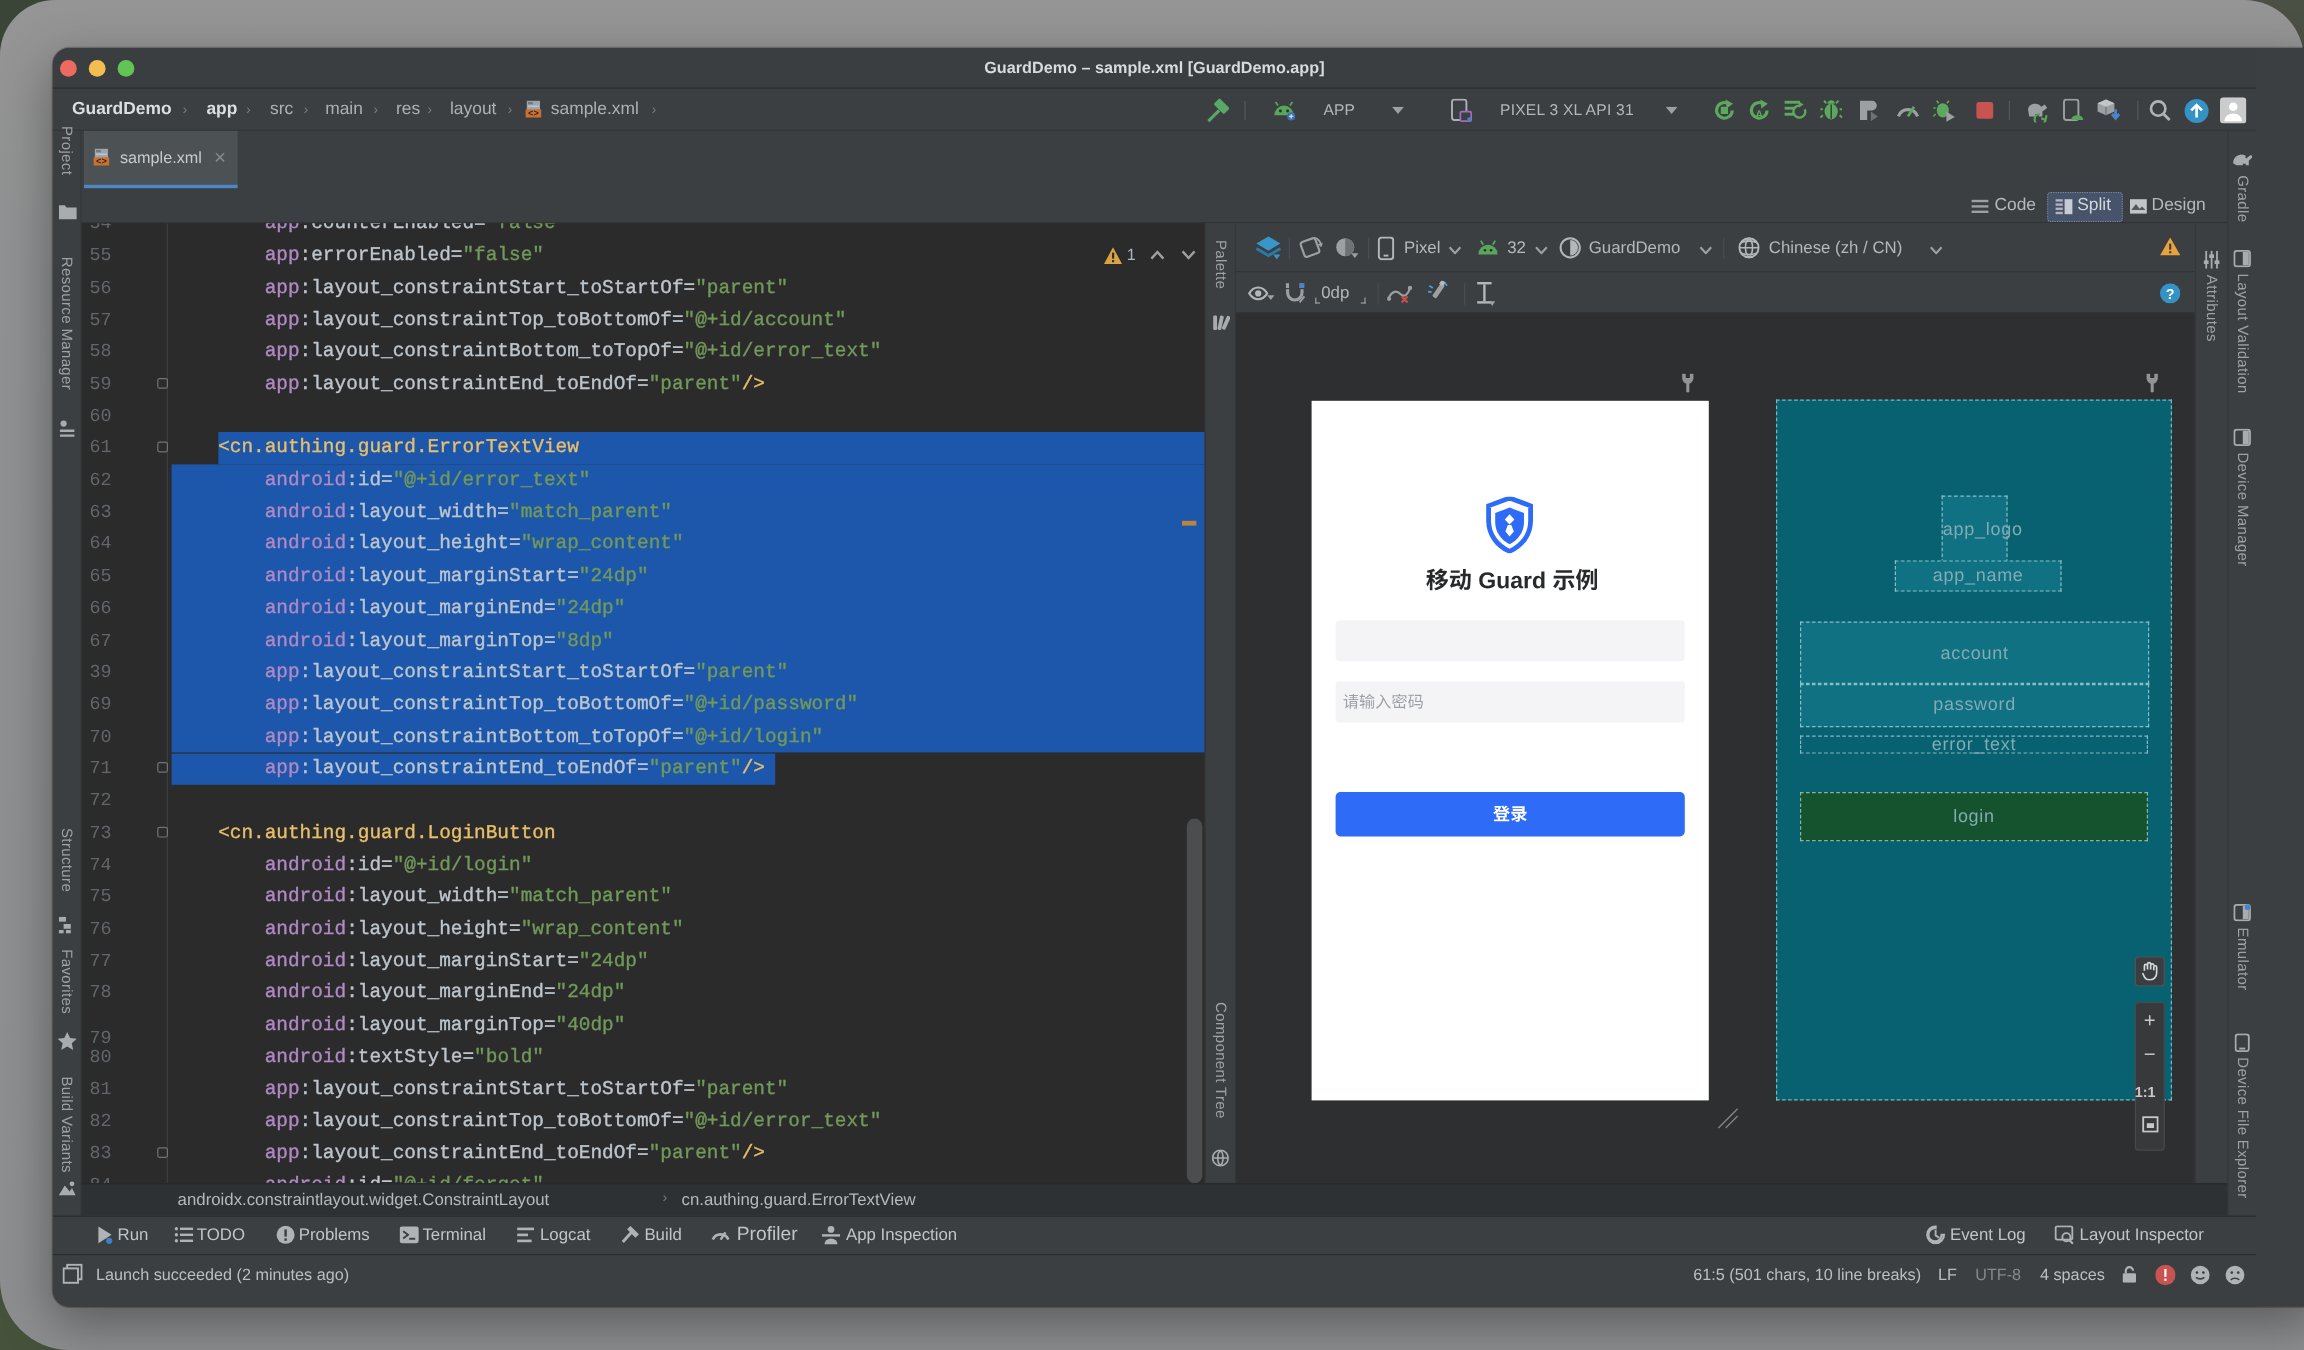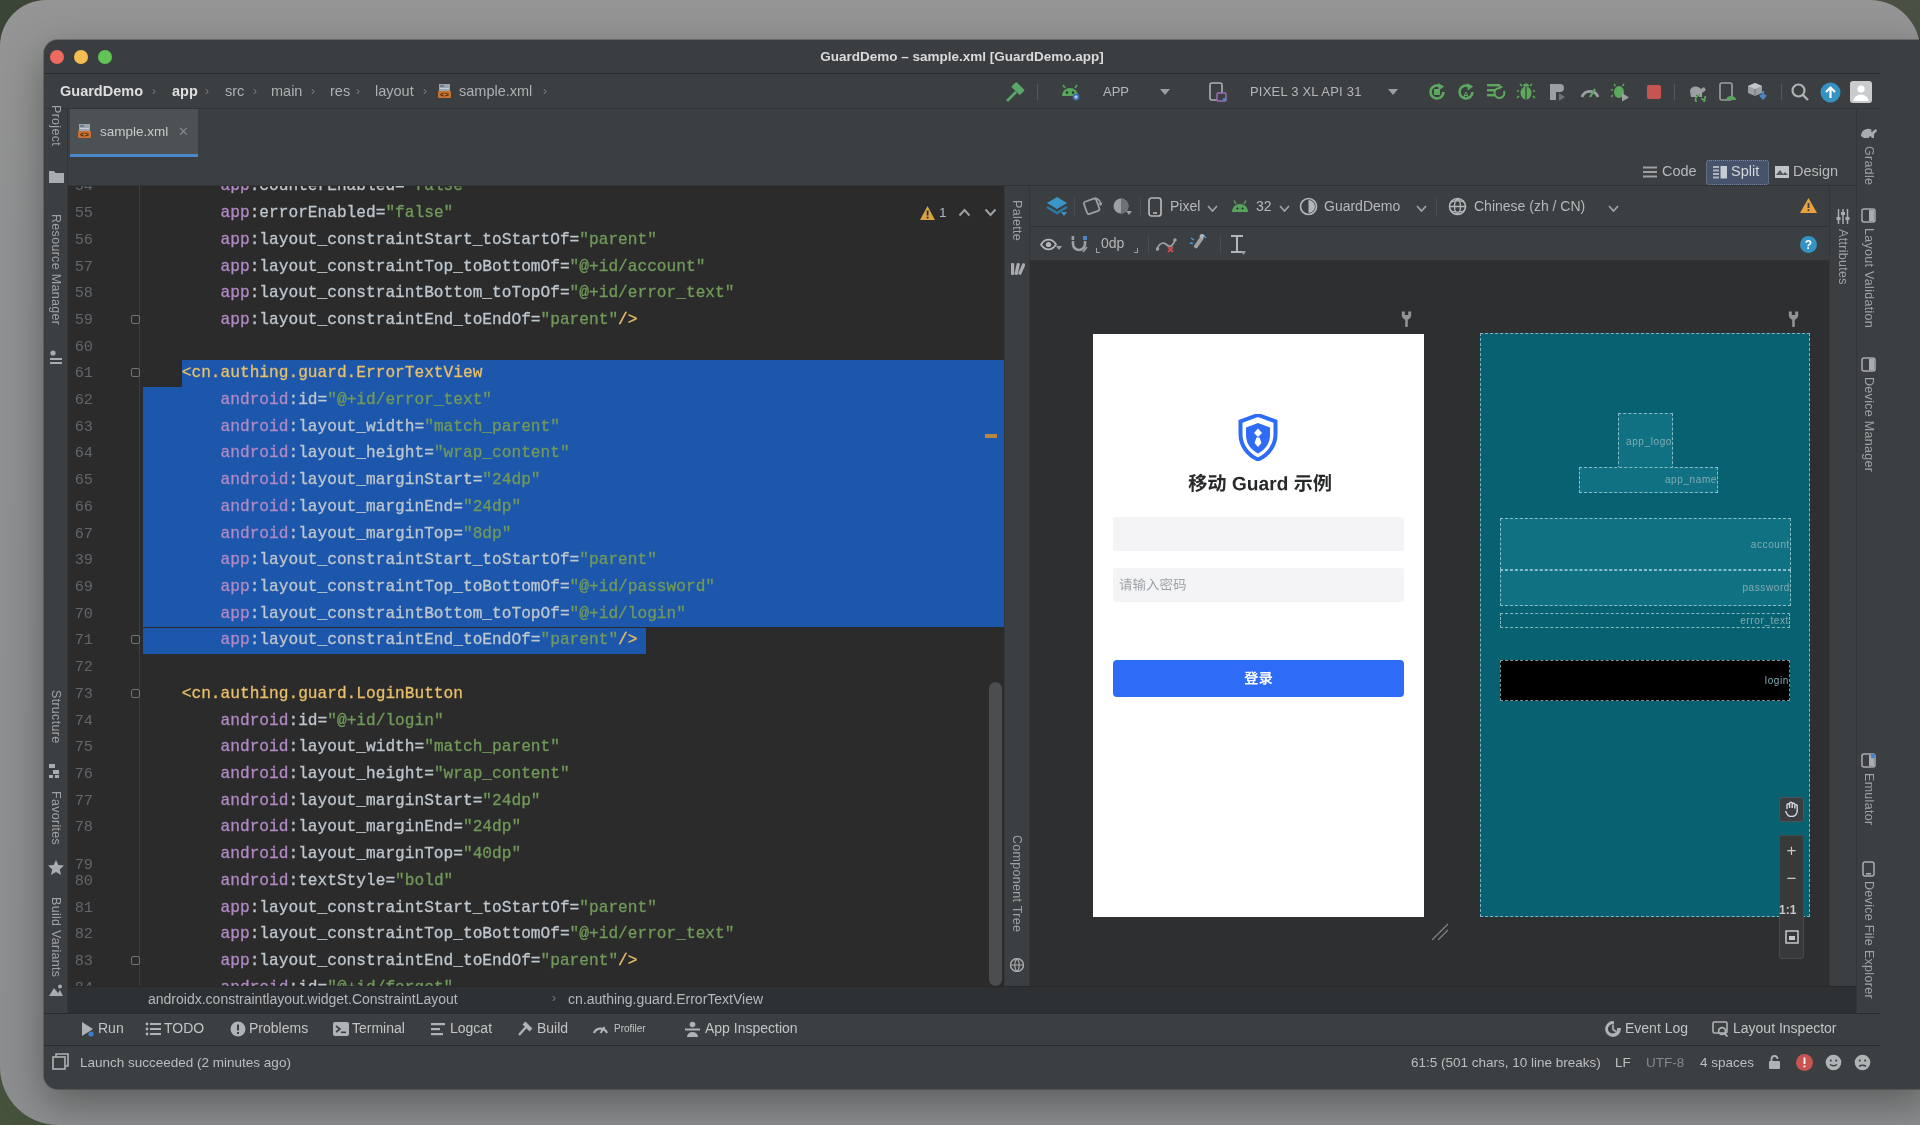--- a/index.html
+++ b/index.html
@@ -15,21 +15,21 @@
  font-family:"Liberation Sans",sans-serif;}
 .vl{position:absolute;writing-mode:vertical-rl;font-size:12.5px;color:#9fa2a4;letter-spacing:.3px;white-space:nowrap}
 .ic{position:absolute}
 .sep{position:absolute;width:1px;background:#55585a}
 .crumb{position:absolute;top:34px;height:35px;line-height:35px;font-size:14.5px;color:#aeb1b3}
 .chev{color:#787b7d;font-size:12px}
 .ln{position:absolute;left:75px;font:16.17px/26.71px "Liberation Mono",monospace;white-space:pre;height:26.71px;-webkit-text-stroke:.3px currentColor}
 .nu{position:absolute;left:0;width:25px;text-align:right;font:15.3px/26.71px "Liberation Mono",monospace;color:#62666a}
 .pp{color:#b189c4}.nn{color:#bdc6cd}.vv{color:#71995a}.tt{color:#e8bf6a}
 .bp{position:absolute;border:1px dashed rgba(210,238,242,.62);color:#83abb5;
- font-size:10px;letter-spacing:.6px;text-align:right}
+ font-size:15px;letter-spacing:.6px;text-align:center}
 .dtxt{font-size:13.5px;color:#b6b9bb}
 .fold{position:absolute;width:9px;height:9px;border:1.4px solid #707476;border-radius:2px;left:63px}
 </style></head><body>
 <div class="bgwin"></div>
 
 <div class="win">
 
 <div class="abs" style="left:0;top:0;width:1836px;height:34px;background:#3b3e40;border-bottom:1px solid #2a2c2e"></div>
 <div class="abs" style="left:6px;top:10px;width:14px;height:14px;border-radius:7px;background:#ed6a5e"></div>
 <div class="abs" style="left:30px;top:10px;width:14px;height:14px;border-radius:7px;background:#f4bd50"></div>
@@ -448,21 +448,21 @@
 <div class="abs" style="left:1069px;top:620px;width:291px;height:37px;background:#2e6bf6;border-radius:4px"></div>
 <div class="abs" style="left:1200px;top:629px"><svg width="29" height="18" viewBox="0 -14.5 29 18.1">
         <path d="M4.6 -4.8H9.7V-3.5H4.6ZM4.8 -7.6V-7.0H9.8V-7.5C10.3 -7.0 10.8 -6.6 11.4 -6.2H3.2C3.8 -6.6 4.3 -7.0 4.8 -7.6ZM3.8 -1.8C4.1 -1.4 4.3 -0.9 4.4 -0.5H0.9V1.0H13.7V-0.5H10.0C10.2 -0.9 10.5 -1.3 10.7 -1.8L9.3 -2.1H11.6V-6.0C12.0 -5.7 12.6 -5.4 13.1 -5.1C13.4 -5.6 13.9 -6.3 14.3 -6.6C13.4 -7.0 12.6 -7.5 11.8 -8.0C12.5 -8.5 13.2 -9.1 13.8 -9.6L12.5 -10.5C12.1 -10.0 11.5 -9.4 10.9 -8.9C10.6 -9.2 10.4 -9.4 10.2 -9.7C10.8 -10.2 11.6 -10.7 12.2 -11.3L10.9 -12.2C10.5 -11.8 10.0 -11.2 9.4 -10.8C9.1 -11.3 8.9 -11.8 8.7 -12.3L7.1 -11.8C7.6 -10.6 8.3 -9.4 9.0 -8.4H5.6C6.2 -9.3 6.8 -10.2 7.1 -11.3L6.0 -11.9L5.7 -11.8H1.4V-10.4H4.8C4.5 -9.9 4.2 -9.4 3.8 -8.9C3.3 -9.3 2.7 -9.8 2.1 -10.1L1.2 -9.1C1.7 -8.8 2.3 -8.3 2.7 -7.9C2.0 -7.2 1.1 -6.7 0.2 -6.3C0.6 -6.0 1.1 -5.4 1.3 -5.0C1.8 -5.3 2.4 -5.6 2.9 -5.9V-2.1H5.0ZM5.5 -0.5 6.1 -0.7C6.0 -1.1 5.8 -1.7 5.5 -2.1H9.0C8.8 -1.6 8.5 -1.0 8.3 -0.5Z M16.2 -4.3C17.1 -3.8 18.3 -3.0 18.8 -2.4L20.0 -3.6C19.4 -4.1 18.2 -4.9 17.3 -5.3ZM16.3 -11.6V-10.0H24.7L24.7 -9.3H16.7V-7.7H24.6L24.6 -6.9H15.4V-5.4H20.8V-3.1C18.8 -2.3 16.6 -1.5 15.3 -1.1L16.2 0.5C17.5 -0.0 19.2 -0.7 20.8 -1.5V-0.4C20.8 -0.2 20.7 -0.1 20.5 -0.1C20.3 -0.1 19.4 -0.1 18.7 -0.1C19.0 0.3 19.2 0.9 19.3 1.3C20.4 1.4 21.2 1.3 21.8 1.1C22.4 0.9 22.6 0.5 22.6 -0.3V-2.4C23.8 -1.0 25.3 0.1 27.2 0.8C27.5 0.3 28.0 -0.4 28.4 -0.8C27.0 -1.1 25.8 -1.7 24.8 -2.5C25.7 -3.0 26.7 -3.7 27.5 -4.4L26.1 -5.4H28.2V-6.9H26.4C26.5 -8.4 26.7 -10.1 26.7 -11.6L25.3 -11.7L25.0 -11.6ZM22.6 -5.4H26.0C25.4 -4.8 24.5 -4.1 23.7 -3.5C23.3 -4.0 22.9 -4.5 22.6 -5.1Z" fill="#ffffff"></path>
       </svg></div>
 <div class="abs" style="left:1436px;top:293px;width:330px;height:584px;background:#076170;border:1px dashed rgba(210,238,242,.6)"></div>
 <div class="bp" style="left:1574px;top:373px;width:55px;height:56px;background:#0f7181;line-height:56px">app_logo</div>
 <div class="bp" style="left:1535px;top:427px;width:139px;height:26px;background:#0f7181;line-height:24px">app_name</div>
 <div class="bp" style="left:1456px;top:530px;width:291px;height:36px;background:#0f7181;line-height:34px">password</div>
 <div class="bp" style="left:1456px;top:478px;width:291px;height:52px;background:#0f7181;line-height:52px">account</div>
 <div class="bp" style="left:1456px;top:573px;width:290px;height:15px;background:transparent;line-height:13px">error_text</div>
-<div class="bp" style="left:1456px;top:620px;width:290px;height:41px;background:#000000;line-height:39px">login</div>
+<div class="bp" style="left:1456px;top:620px;width:290px;height:41px;background:#14532d;line-height:39px">login</div>
 <div class="abs" style="left:1735px;top:757px;width:25px;height:25px;background:#3b3e40;border-radius:3px;border:1px solid #505356"></div>
 <svg class="ic" style="left:1740px;top:761px" width="15" height="16" viewBox="0 0 15 16">
       <path d="M3 8 V4 a1.3 1.3 0 0 1 2.6 0 M5.6 7 V2.5 a1.3 1.3 0 0 1 2.6 0 M8.2 7 V3.5 a1.3 1.3 0 0 1 2.6 0 M10.8 7.5 V5 a1.2 1.2 0 0 1 2.4 0 V10 a5.5 5.5 0 0 1 -5.5 5.5 H7 A4.5 4.5 0 0 1 3 13 L1.5 10" fill="none" stroke="#d5d8da" stroke-width="1.4"></path>
     </svg>
 <div class="abs" style="left:1735px;top:795px;width:25px;height:124px;background:#37393b;border-radius:3px;border:1px solid #47494b"></div>
 <div class="abs" style="left:1735px;top:795px;width:25px;height:31px;text-align:center;line-height:31px;font-size:17px;color:#c6c9cb">+</div>
 <div class="abs" style="left:1735px;top:824px;width:25px;height:31px;text-align:center;line-height:29px;font-size:17px;color:#c6c9cb">−</div>
 <div class="abs" style="left:1735px;top:856px;width:25px;height:28px;line-height:28px;font-size:12px;font-weight:bold;color:#c6c9cb">1:1</div>
 <svg class="ic" style="left:1741px;top:890px" width="14" height="14" viewBox="0 0 14 14">
       <rect x="1" y="1" width="12" height="12" fill="none" stroke="#c6c9cb" stroke-width="1.5"></rect>
@@ -560,21 +560,21 @@
       <g stroke="#b0b3b5" stroke-width="2.4" fill="none">
         <path d="M2 14 L10 5"></path>
         <path d="M7 2 L14 9" stroke-width="4"></path>
       </g>
     </svg>
 <div class="abs" style="left:493px;top:973px;height:32px;line-height:31px;font-size:14px;color:#c2c5c7">Build</div>
 <svg class="ic" style="left:548px;top:981px" width="17" height="15" viewBox="0 0 17 15">
       <path d="M2 12 a7 7 0 0 1 13 0" fill="none" stroke="#b0b3b5" stroke-width="2.2"></path>
       <path d="M8.5 12 L12.5 6" stroke="#b0b3b5" stroke-width="2"></path>
     </svg>
-<div class="abs" style="left:570px;top:973px;height:32px;line-height:31px;font-size:10px;color:#c2c5c7">Profiler</div>
+<div class="abs" style="left:570px;top:973px;height:32px;line-height:31px;font-size:16px;color:#c2c5c7">Profiler</div>
 <svg class="ic" style="left:641px;top:981px" width="15" height="16" viewBox="0 0 15 16">
       <circle cx="7.5" cy="3.5" r="2.8" fill="#b0b3b5"></circle>
       <path d="M2 16 a5.5 5 0 0 1 11 0 z" fill="#b0b3b5"></path>
       <rect x="0" y="7.5" width="15" height="2" fill="#b0b3b5"></rect>
     </svg>
 <div class="abs" style="left:661px;top:973px;height:32px;line-height:31px;font-size:14px;color:#c2c5c7">App Inspection</div>
 <svg class="ic" style="left:1561px;top:981px" width="16" height="16" viewBox="0 0 16 16">
       <path d="M8 1 a7 7 0 1 0 7 7 l-2 0 a5.5 5.5 0 1 1 -5 -5.5 z" fill="none" stroke="#b0b3b5" stroke-width="1.8"></path>
       <path d="M8 4 v4.5 l3 2" fill="none" stroke="#b0b3b5" stroke-width="1.6"></path>
     </svg>

